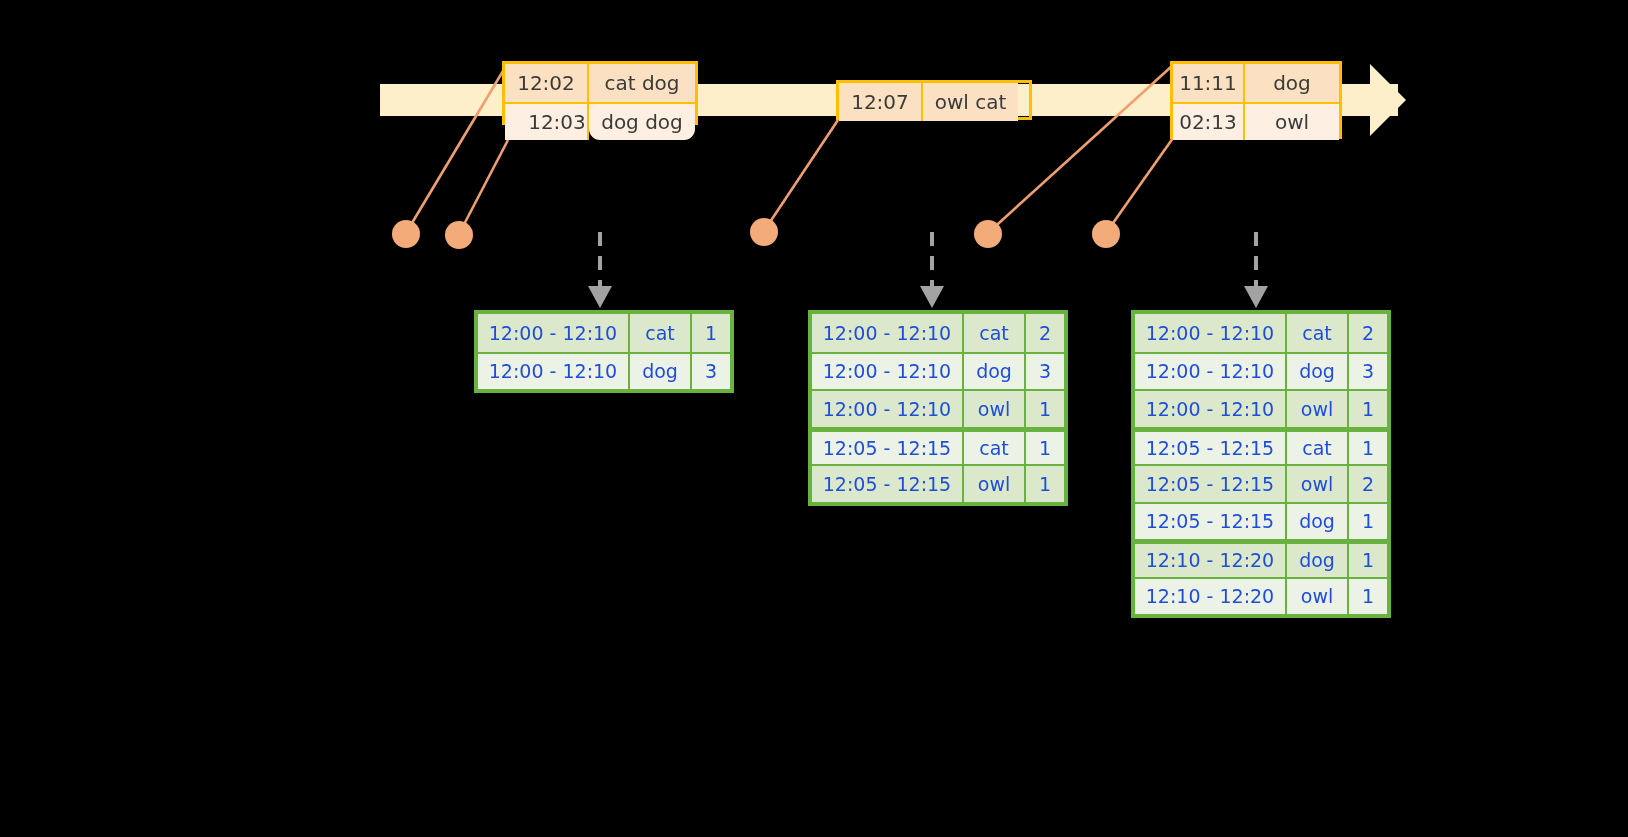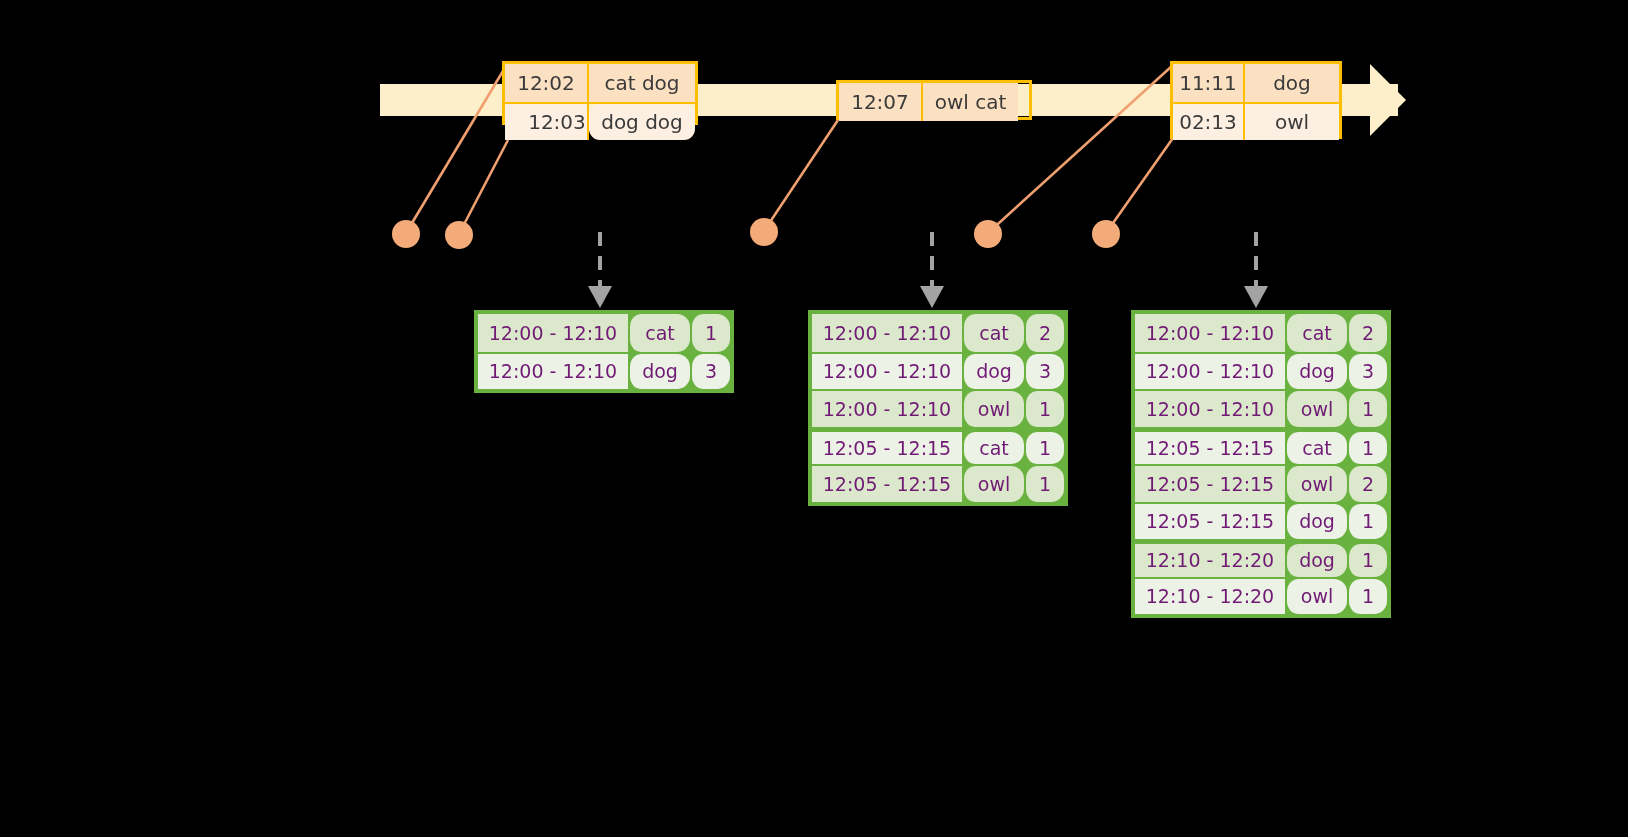--- a/index.html
+++ b/index.html
@@ -27,23 +27,23 @@
   .ev-row.shade .ev-time,.ev-row.shade .ev-words{background:#FCE0C2;}
   .ev-row.light .ev-time,.ev-row.light .ev-words{background:#FDF0E2;}
 
   
   .gtable{position:absolute;border:4px solid #6AB23F;box-sizing:border-box;background:#6AB23F;}
   .grow{display:flex;box-sizing:border-box;height:37.5px;}
   .grow + .grow{border-top:2px solid #6AB23F;}
   .grow.sep{border-top:5px solid #6AB23F;}
   .gcell{
     display:flex;align-items:center;justify-content:center;
-    box-sizing:border-box;font-size:19px;color:#701a75;white-space:nowrap;
-  }
-  .gcell + .gcell{border-left:2px solid #6AB23F;border-radius:13px;}
+    box-sizing:border-box;font-size:19px;color:#1d4ed8;white-space:nowrap;
+  }
+  .gcell + .gcell{border-left:2px solid #6AB23F;}
   .grow.a .gcell{background:#DCE8CC;}
   .grow.b .gcell{background:#EDF2E6;}
   .c-win{width:150px;}
   .c-word{width:62px;}
   .c-cnt{width:40px;}
 </style>
 </head>
 <body>
 
 <div id="stage">

